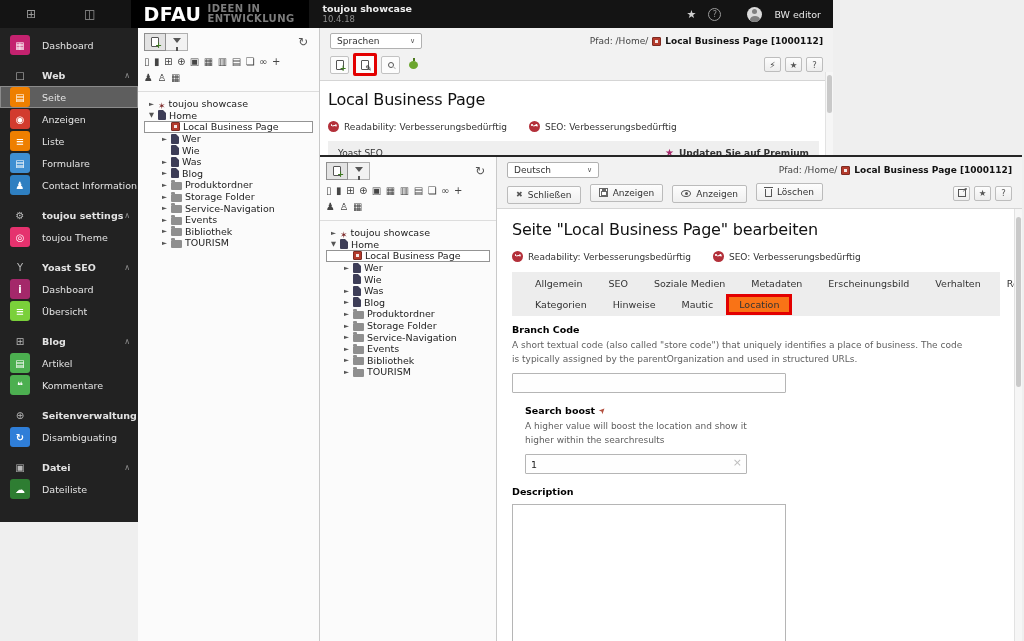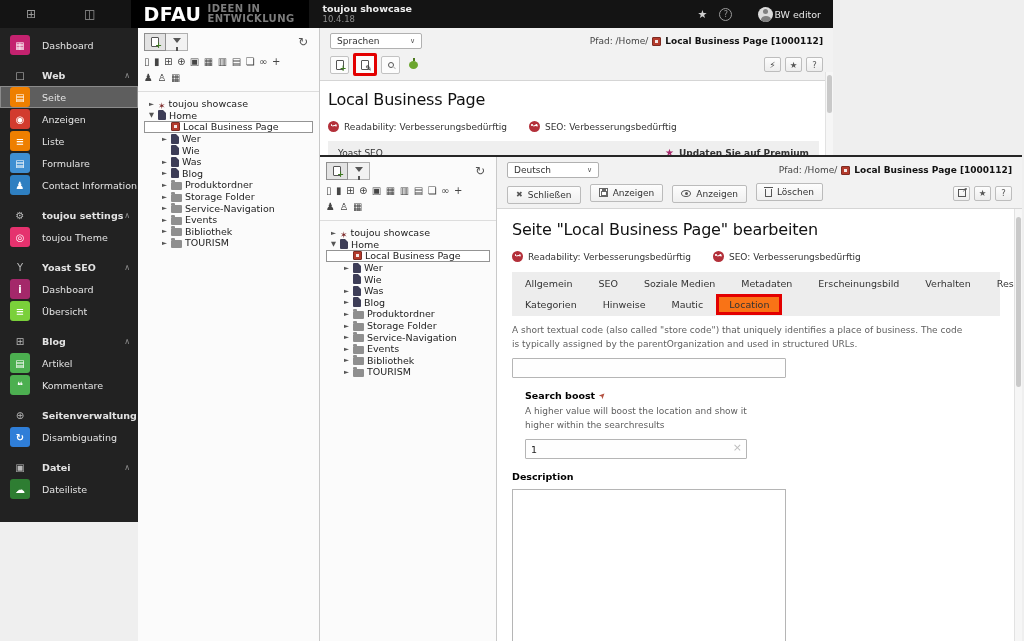--- a/index.html
+++ b/index.html
@@ -15,21 +15,21 @@
   #tb-logo{margin-left:32px; background:#000; height:28px; display:flex; align-items:center; padding:0 14px 0 12px; gap:6px;}
   .brand{color:#fff; font-size:19px; font-weight:bold; letter-spacing:.5px;}
   .brand-sub{display:flex; flex-direction:column; line-height:1.05;}
   .brand-sub span{color:#7d7d7d; font-size:10px; font-weight:bold; letter-spacing:.4px;}
   #tb-site{margin-left:14px; display:flex; flex-direction:column; line-height:1.15;}
   #tb-site .sname{font-size:9.5px; font-weight:bold; color:#f0f0f0;}
   #tb-site .sver{font-size:8.5px; color:#8f8f8f;}
   #tb-right{margin-left:auto; display:flex; align-items:center; height:28px;}
   .tb-star{color:#cfcfcf; font-size:11px; padding:0 12px; cursor:pointer;}
   .tb-help{width:13px; height:13px; border:1px solid #9a9a9a; border-radius:50%; color:#9a9a9a; font-size:8px; display:flex; align-items:center; justify-content:center; margin-right:14px; cursor:pointer;}
-  .tb-user{display:flex; align-items:center; gap:1px; padding:0 12px; cursor:pointer;}
+  .tb-user{display:flex; align-items:center; gap:12px; padding:0 12px; cursor:pointer;}
   .avatar{width:15px; height:15px; border-radius:50%; background:#dcdcdc; position:relative; overflow:hidden;}
   .avatar::before{content:""; position:absolute; top:2.5px; left:5px; width:5px; height:5px; border-radius:50%; background:#808080;}
   .avatar::after{content:""; position:absolute; top:9px; left:2.5px; width:10px; height:7px; border-radius:50%; background:#808080;}
   .tb-user span{font-size:9.5px; color:#e6e6e6;}
   #tb-search{width:168px; height:28px; background:#2b2b2b; border-left:1px solid #3c3c3c; display:flex; align-items:center; padding:0 10px; gap:7px;}
   .ic-search{width:6px; height:6px; border:1.4px solid #bbb; border-radius:50%; position:relative; flex:none;}
   .ic-search::after{content:""; position:absolute; width:4px; height:1.4px; background:#bbb; transform:rotate(45deg); right:-3.5px; bottom:-1.5px;}
   #tb-search input{background:transparent; border:none; outline:none; color:#ddd; font-size:9.5px; width:110px; font-family:inherit;}
   #tb-search input::placeholder{color:#cfcfcf;}
 
@@ -121,21 +121,21 @@
   .yoast-premium a{color:#333; font-size:9px; text-decoration:underline; cursor:pointer;font-weight:bold;}
   .vscroll{position:absolute; right:0; width:8px; background:#f6f6f6; border-left:1px solid #e2e2e2;}
   #up-scroll{top:44px; bottom:0;}
   .vthumb{position:absolute; left:1px; width:5px; background:#c9c9c9; border-radius:3px;}
 
   
   #edit-area{flex:1; display:flex; flex-direction:column; position:relative; overflow:hidden;}
   .low-content{flex:1; background:#fff; padding:0 22px 0 15px; overflow:hidden; position:relative;}
   .low-content h1{font-size:16px; font-weight:500; color:#111; margin-top:11px; letter-spacing:-.2px;}
   #low-scroll{top:50px; bottom:0; right:2px;}
-  .tabstrip{margin-top:10px; background:#ededed; padding:1px 0;}
+  .tabstrip{margin-top:10px; background:#ededed; padding:1px 10px;}
   .tabrow{display:flex; align-items:center;}
   .tab{font-size:9.5px; color:#333; padding:5px 13px; cursor:pointer; white-space:nowrap;}
   .tab.annotated{border:3px solid var(--ann); padding:2px 10px; background:#f97316;}
   .form-area{margin-top:8px;}
   .flabel{font-size:9.5px; font-weight:bold; color:#000; display:flex; align-items:center; gap:4px;}
   .fdesc{font-size:9px; color:#5f5f5f; margin-top:4px; line-height:1.5; max-width:452px;}
   .finput{display:block; margin-top:7px; height:20px; border:1px solid #b5b5b5; border-radius:1px; background:#fefefe; font-size:9.5px; padding:0 5px; font-family:inherit; color:#222; outline:none;}
   .w274{width:274px;}
   .fgroup{margin-bottom:12px;}
   .form-row{display:flex; margin-bottom:12px;}
@@ -583,20 +583,21 @@
             </div>
           <div class="tabrow" id="tabrow2">
               <span class="tab">Kategorien</span>
               <span class="tab">Hinweise</span>
               <span class="tab">Mautic</span>
               <span class="tab annotated">Location</span>
             </div>
         </div>
         <div class="form-area">
           <div class="fgroup">
+            <div class="flabel">Branch Code</div>
             <div class="fdesc">A short textual code (also called "store code") that uniquely identifies a place of business. The code is typically assigned by the parentOrganization and used in structured URLs.</div>
             <input class="finput w274" value="" style="">
           </div>
           <div class="form-row">
             <div class="fcol c2">
               <div class="flabel">
                 <span>Search boost</span>
                 <span class="ic-rocket">➤</span>
               </div>
               <div class="fdesc">A higher value will boost the location and show it higher within the searchresults</div>

